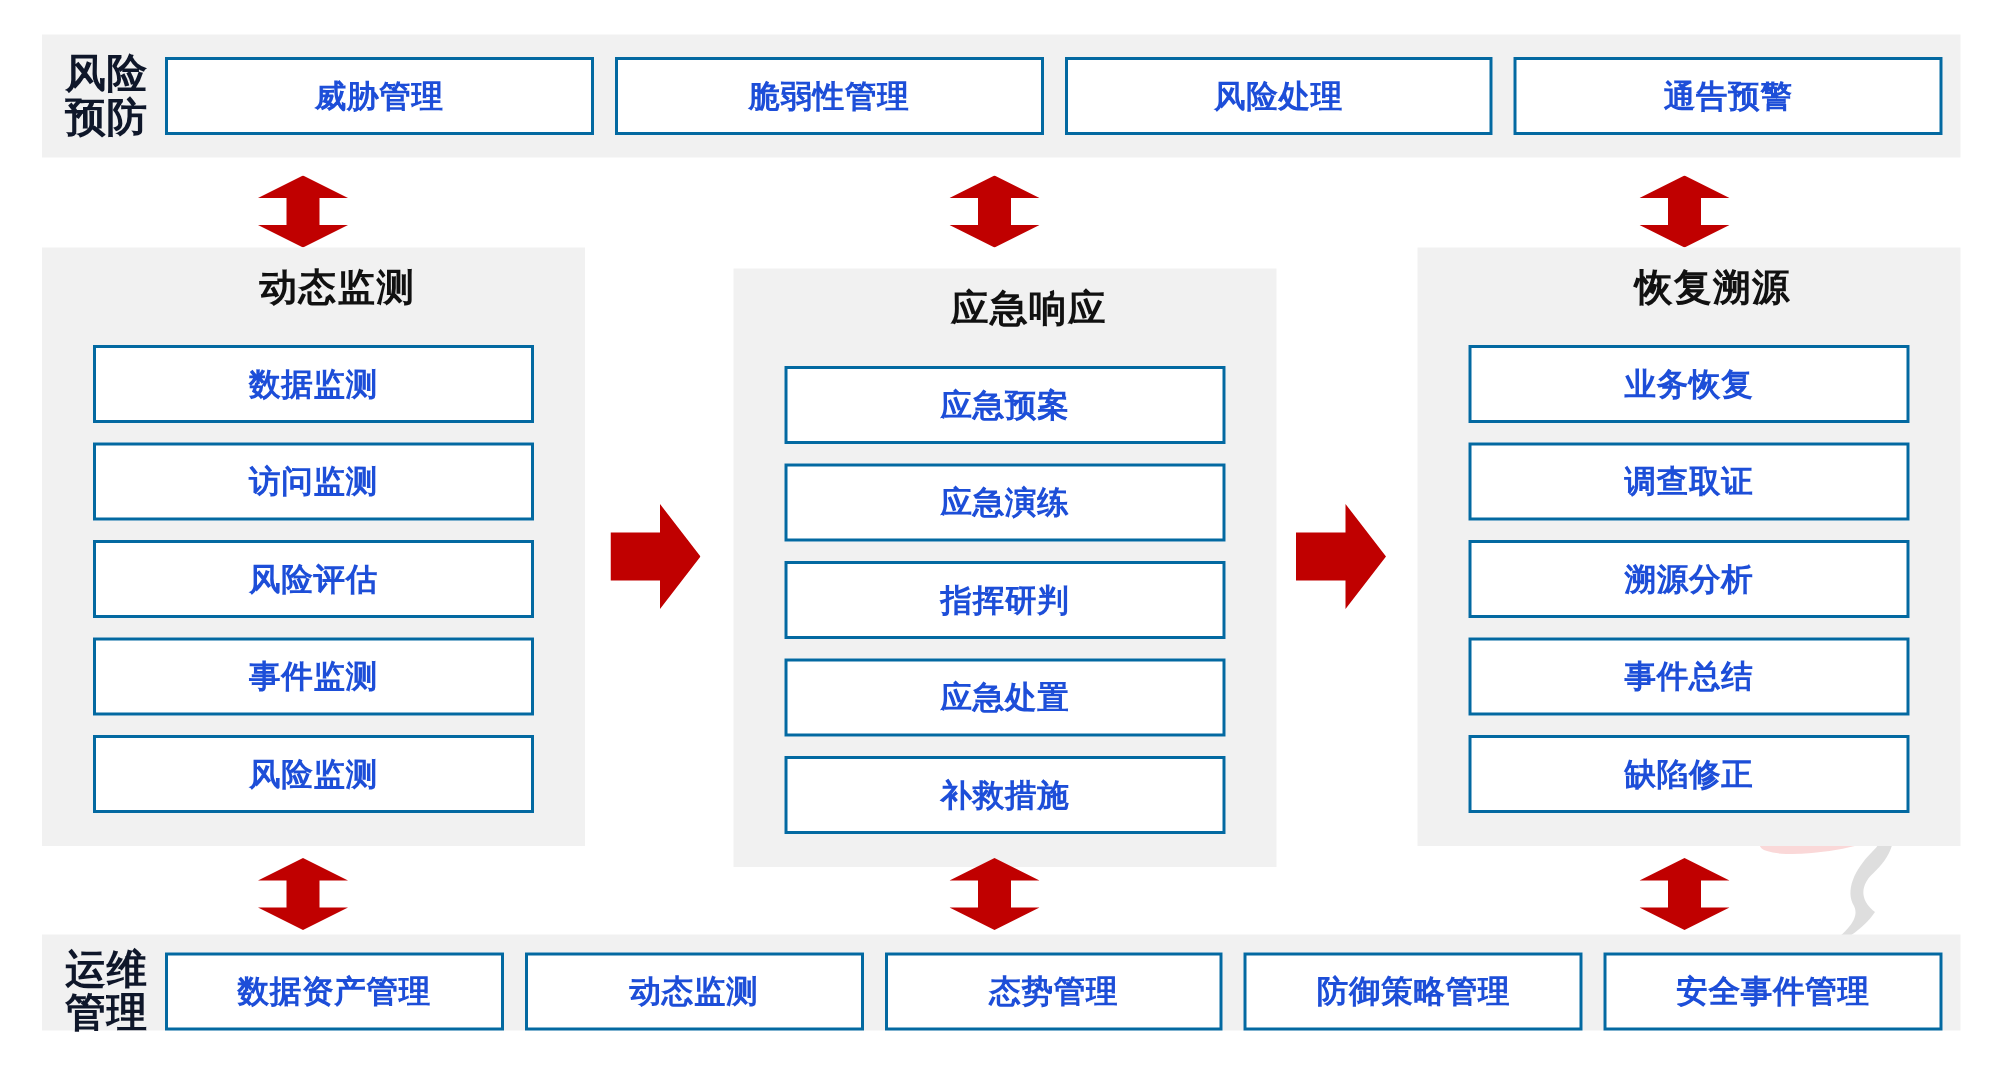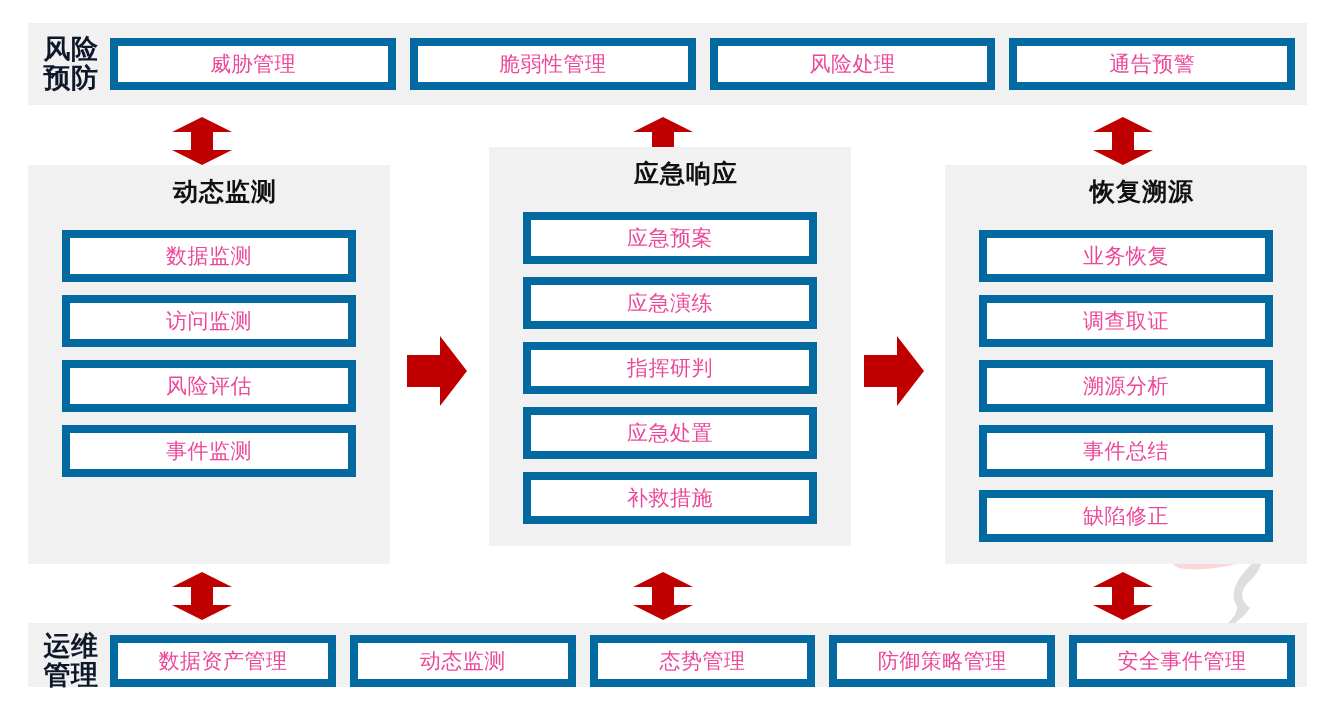--- a/index.html
+++ b/index.html
@@ -62,28 +62,28 @@
   .band-boxes {
     flex: 1 1 auto;
     display: flex;
     align-items: center;
     height: 100%;
     gap: 14px;
   }
 
   
   .rbox {
-    border: 8px solid #0369a1;
+    border: 2px solid #0369a1;
     background: #ffffff;
     display: flex;
     align-items: center;
     justify-content: center;
     font-size: 21px;
-    font-weight: normal;
-    color: #ec4899;
+    font-weight: bold;
+    color: #1d4ed8;
     letter-spacing: .5px;
     box-sizing: border-box;
   }
   .band .rbox {
     flex: 1 1 0;
     height: 52px;
   }
 
   
   .panel {
@@ -152,24 +152,25 @@
     <path d="M30 0 L60 15 L41 15 L41 33 L60 33 L30 48 L0 33 L19 33 L19 15 L0 15 Z" fill="#c00000"></path>
   </svg>
 
   <div class="panel" style="left:28px; top:165px; width:362px; height:399px;">
     <div class="panel-title">动态监测</div>
     <div class="panel-items">
       <div class="rbox">数据监测</div>
       <div class="rbox">访问监测</div>
       <div class="rbox">风险评估</div>
       <div class="rbox">事件监测</div>
-    </div>
-  </div>
-
-  <div class="panel" style="left:489px; top:147px; width:362px; height:399px;">
+      <div class="rbox">风险监测</div>
+    </div>
+  </div>
+
+  <div class="panel" style="left:489px; top:179px; width:362px; height:399px;">
     <div class="panel-title">应急响应</div>
     <div class="panel-items">
       <div class="rbox">应急预案</div>
       <div class="rbox">应急演练</div>
       <div class="rbox">指挥研判</div>
       <div class="rbox">应急处置</div>
       <div class="rbox">补救措施</div>
     </div>
   </div>
 

